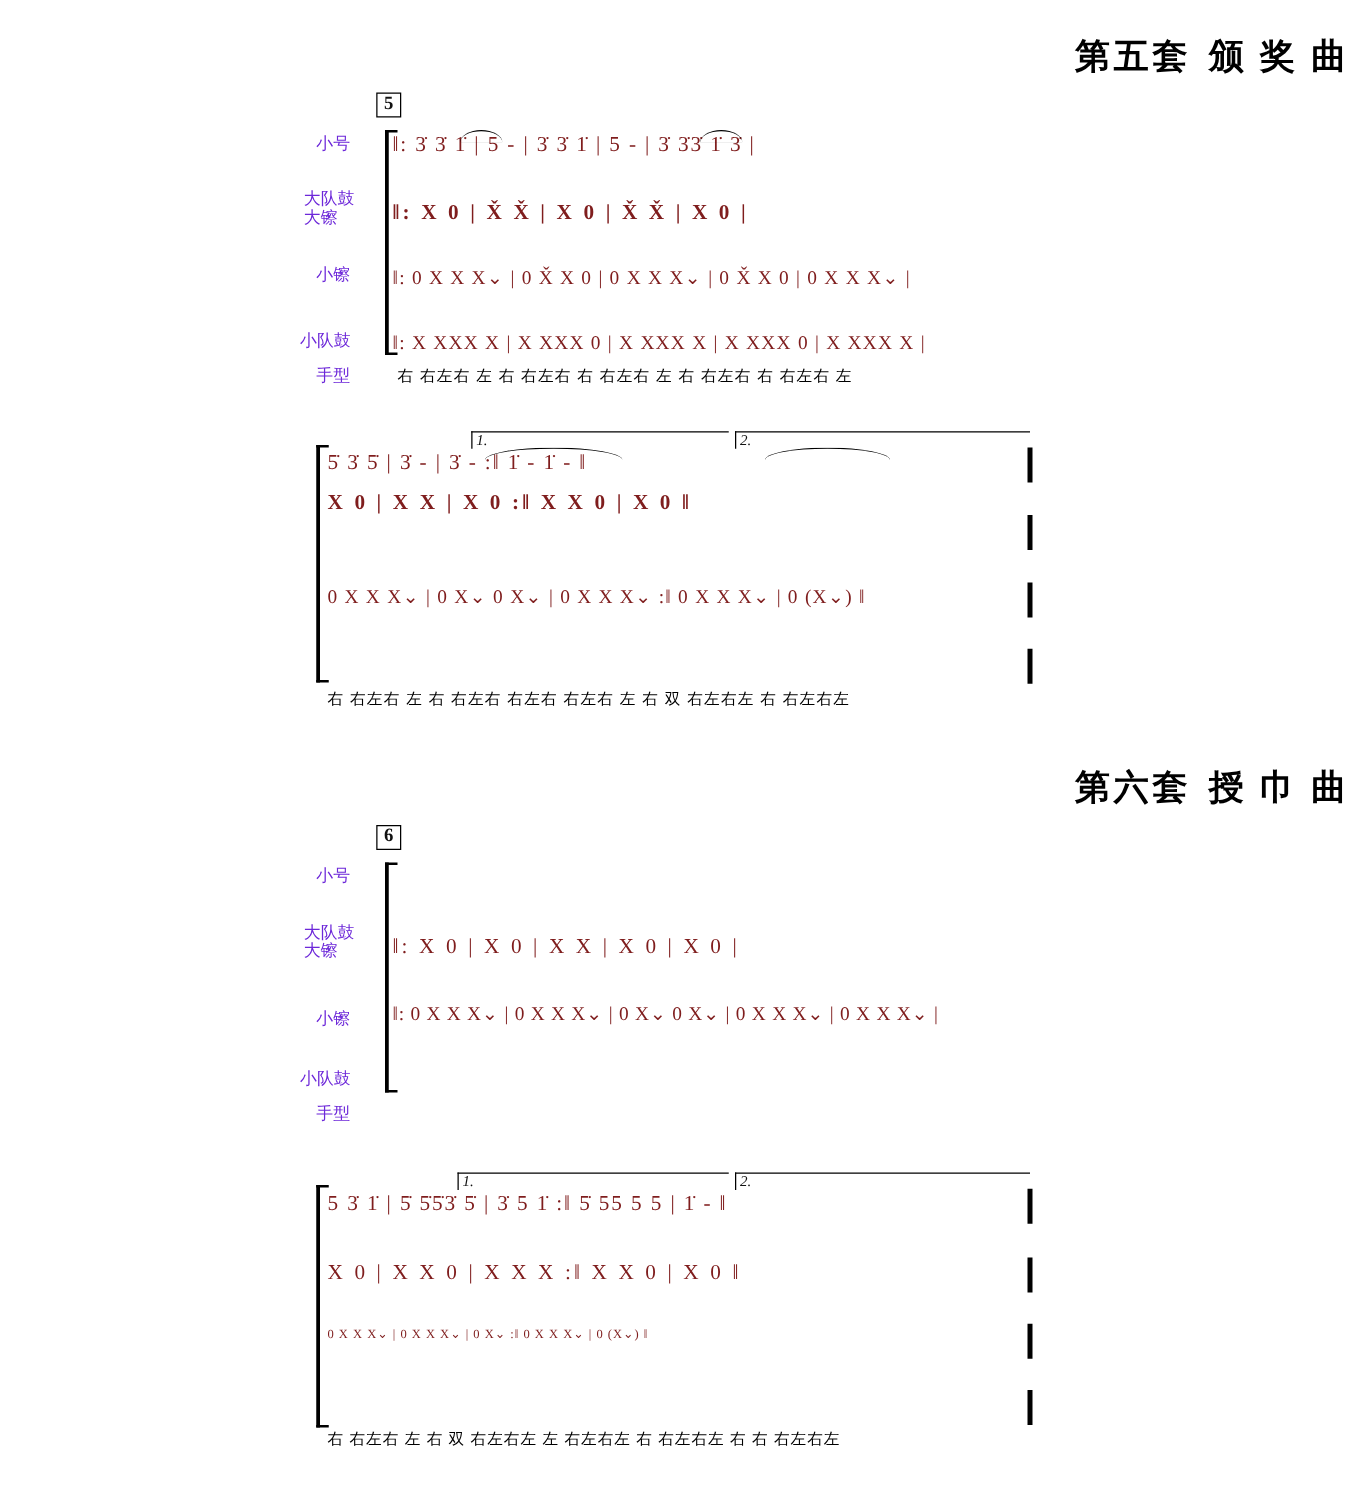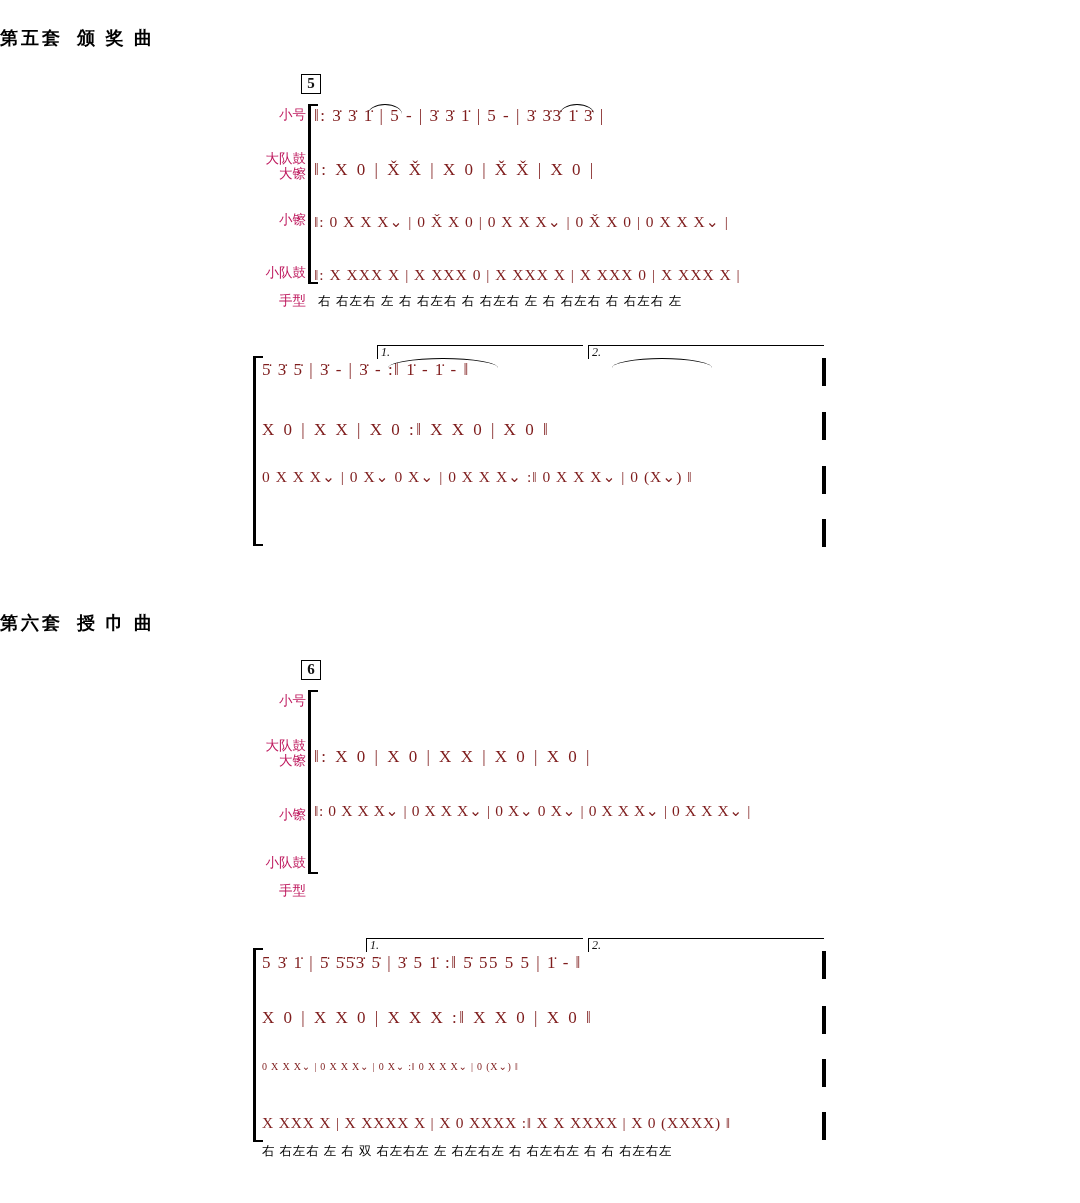--- a/index.html
+++ b/index.html
@@ -9,24 +9,24 @@
     font-family:"Liberation Serif", serif;
     color:#111;
     position:relative;
     overflow:hidden;
   }
   .page{position:relative;width:1080px;height:1203px;}
 
   .title{
     position:absolute;
     width:100%;
-    text-align:left;
+    text-align:right;
     font-family:"Liberation Serif", serif;
     font-weight:bold;
-    font-size:18px;
+    font-size:28px;
     letter-spacing:3px;
     color:#000;
   }
   .title .sp{display:inline-block;width:14px;}
 
   .boxnum{
     position:absolute;
     border:1.6px solid #000;
     font-family:"Liberation Serif", serif;
     font-size:15px;
@@ -34,23 +34,23 @@
     line-height:16px;
     width:18px;height:18px;
     text-align:center;
     background:#fff;
   }
 
   .inst{
     position:absolute;
     font-family:"Liberation Sans", sans-serif;
     font-size:13.5px;
-    color:#be185d;
+    color:#6d28d9;
     white-space:nowrap;
-    text-align:right;
+    text-align:left;
   }
   .inst.two{line-height:15px;}
 
   
   .bracket{
     position:absolute;
     border-left:3px solid #000;
     border-top:2px solid #000;
     border-bottom:2px solid #000;
     width:7px;
@@ -107,33 +107,34 @@
     <div>大队鼓</div>
     <div>大镲</div>
   </div>
   <div class="inst" style="top:211px;left:253px;width:53px;">小镲</div>
   <div class="inst" style="top:264px;left:240px;width:66px;">小队鼓</div>
   <div class="inst" style="top:292px;left:253px;width:53px;">手型</div>
 
   <div class="bracket" style="top:104px;left:308px;height:176px;"></div>
 
   <div class="row" style="top:106px;left:314px;letter-spacing:1.5px;">‖: 3̇   3̇ 1̇ | 5   -  | 3̇   3̇ 1̇ | 5   -  | 3̇ 3̇3̇ 1̇  3̇ |</div>
-  <div class="row" style="top:160px;left:314px;letter-spacing:2.5px;">‖: X   0  | X̌ X̌ | X   0  | X̌ X̌ | X   0  |</div>
+  <div class="row" style="top:160px;left:314px;letter-spacing:2.5px;font-weight:bold;">‖: X   0  | X̌ X̌ | X   0  | X̌ X̌ | X   0  |</div>
   <div class="row" style="top:213px;left:314px;letter-spacing:1px;font-size:15.5px;">‖: 0 X  X X⌄ | 0 X̌ X 0 | 0 X  X X⌄ | 0 X̌ X 0 | 0 X  X X⌄ |</div>
   <div class="row" style="top:266px;left:314px;letter-spacing:1px;font-size:15.5px;">‖: X XXX X | X XXX 0 | X XXX X | X XXX 0 | X XXX X |</div>
   <div class="hand" style="top:293px;left:318px;letter-spacing:1px;">右  右左右 左      右  右左右        右  右左右 左      右  右左右        右  右左右 左</div>
 
   <div class="slur" style="top:104px;left:368px;width:34px;"></div>
   <div class="slur" style="top:104px;left:560px;width:34px;"></div>
 
   <div class="bracket" style="top:356px;left:253px;height:186px;"></div>
 
   <div class="row" style="top:360px;left:262px;letter-spacing:1.5px;">5̇   3̇ 5̇ | 3̇   -   | 3̇   -  :‖ 1̇  -   1̇   -  ‖</div>
-  <div class="row" style="top:420px;left:262px;letter-spacing:2.5px;">X   0  | X   X  | X   0  :‖ X X 0 | X   0  ‖</div>
+  <div class="row" style="top:392px;left:262px;letter-spacing:2.5px;font-weight:bold;">X   0  | X   X  | X   0  :‖ X X 0 | X   0  ‖</div>
   <div class="row" style="top:468px;left:262px;letter-spacing:1px;font-size:15.5px;">0 X  X X⌄ | 0 X⌄ 0 X⌄ | 0 X  X X⌄ :‖ 0 X  X X⌄ | 0  (X⌄) ‖</div>
+  <div class="hand" style="top:551px;left:262px;letter-spacing:1px;">右  右左右 左      右  右左右  右左右 右左右 左      右 双  右左右左 右      右左右左</div>
 
   <div class="ending" style="top:345px;left:377px;width:205px;">
     <span>1.</span>
   </div>
   <div class="ending" style="top:345px;left:588px;width:235px;">
     <span>2.</span>
   </div>
   <div class="slur" style="top:358px;left:388px;width:110px;"></div>
   <div class="slur" style="top:358px;left:612px;width:100px;"></div>
 
@@ -160,21 +161,20 @@
   <div class="bracket" style="top:690px;left:308px;height:180px;"></div>
 
   <div class="row" style="top:747px;left:314px;letter-spacing:2.5px;">‖: X   0  | X   0  | X   X  | X   0  | X   0  |</div>
   <div class="row" style="top:802px;left:314px;letter-spacing:0.6px;font-size:15.5px;">‖: 0 X   X X⌄ | 0 X   X X⌄ | 0 X⌄ 0 X⌄ | 0 X   X X⌄ | 0 X   X X⌄ |</div>
 
   <div class="bracket" style="top:948px;left:253px;height:190px;"></div>
 
   <div class="row" style="top:953px;left:262px;letter-spacing:1.5px;">5 3̇   1̇ | 5̇ 5̇5̇3̇ 5̇ | 3̇ 5 1̇  :‖ 5̇ 55 5  5 | 1̇   -  ‖</div>
   <div class="row" style="top:1008px;left:262px;letter-spacing:2.5px;">X   0  | X X  0 | X   X  X :‖ X X 0 | X   0  ‖</div>
   <div class="row" style="top:1061px;left:262px;letter-spacing:0.8px;font-size:10px;">0 X   X X⌄ | 0 X   X X⌄ | 0   X⌄ :‖ 0 X  X X⌄ | 0  (X⌄) ‖</div>
-  <div class="row" style="top:1114px;left:262px;letter-spacing:0.8px;font-size:15.5px;">X XXX X | X XXXX X | X 0 XXXX :‖ X X XXXX | X 0 (XXXX) ‖</div>
   <div class="hand" style="top:1143px;left:262px;letter-spacing:0.8px;">右  右左右 左   右 双  右左右左 左   右左右左 右   右左右左 右   右   右左右左</div>
 
   <div class="ending" style="top:938px;left:366px;width:216px;">
     <span>1.</span>
   </div>
   <div class="ending" style="top:938px;left:588px;width:235px;">
     <span>2.</span>
   </div>
 
   <div class="heavybar" style="top:951px;left:822px;width:4px;height:28px;"></div>

